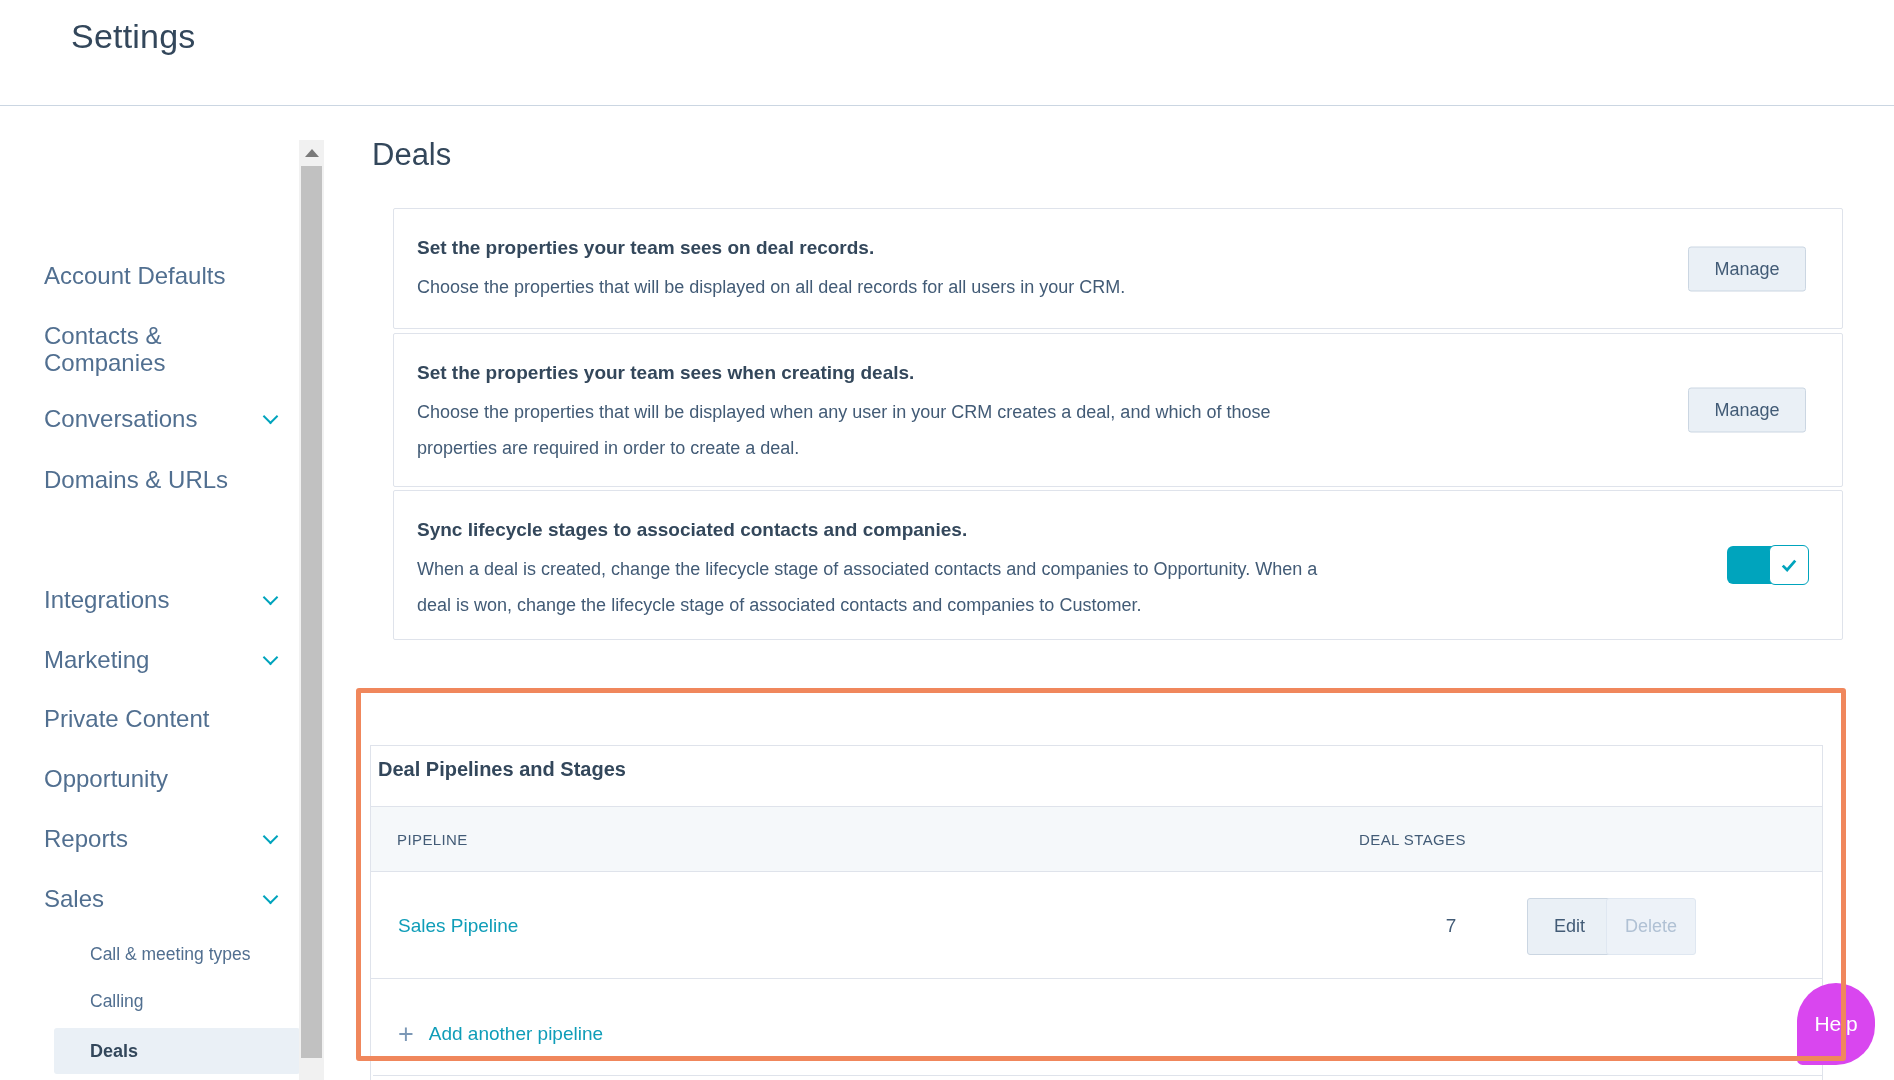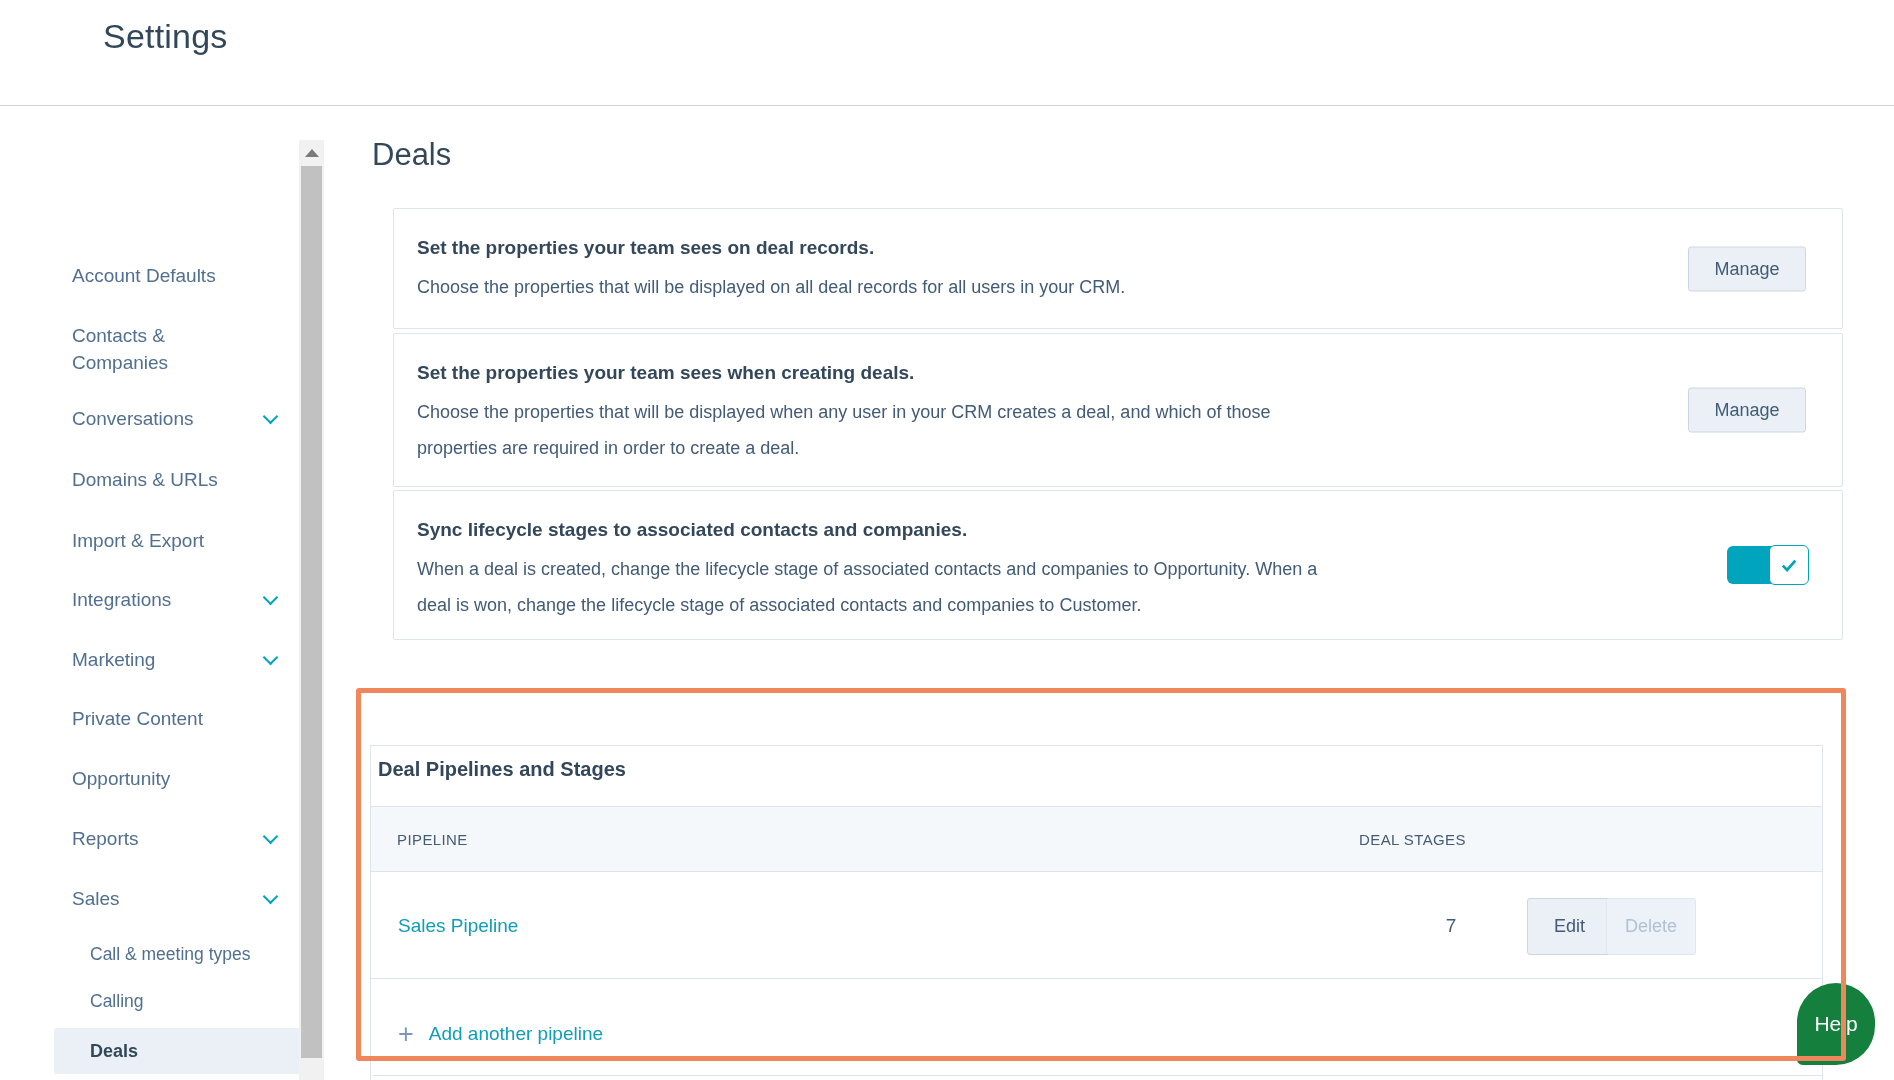--- a/index.html
+++ b/index.html
@@ -2,26 +2,26 @@
 <html><head>
 <meta charset="utf-8">
 <style>
   * { margin:0; padding:0; box-sizing:border-box; }
   html,body { background:#fff; }
   body { font-family:"Liberation Sans", sans-serif; color:#425b76; }
   #screen { position:relative; width:1894px; height:1080px; background:#fff; overflow:hidden; }
 
   
   .app-header { position:absolute; left:0; top:0; width:1894px; height:106px; background:#fff; border-bottom:1px solid #cbd6e2; }
-  .app-header h1 { position:absolute; left:71px; top:17px; font-size:34px; font-weight:400; color:#33475b; letter-spacing:.2px;margin-left:32px; }
+  .app-header h1 { position:absolute; left:71px; top:17px; font-size:34px; font-weight:400; color:#33475b; letter-spacing:.2px; }
 
   
   .sidebar { position:absolute; left:0; top:106px; width:300px; height:974px; background:#fff; }
-  .side-item { position:absolute; left:0; width:300px; height:40px; line-height:40px; padding-left:72px;
-               font-size:19px; color:#516f90; cursor:pointer; white-space:nowrap; }
+  .side-item { position:absolute; left:0; width:300px; height:40px; line-height:40px; padding-left:44px;
+               font-size:24px; color:#516f90; cursor:pointer; white-space:nowrap; }
   .side-item.two-line { height:54px; line-height:27px; white-space:normal; padding-right:60px; }
   .side-item.sub { height:36px; line-height:36px; padding-left:90px; font-size:17.5px; }
   .side-item.active { height:46px; line-height:46px; left:54px; width:246px; padding-left:36px;
                       background:#eaf0f6; border-radius:3px; color:#33475b; font-weight:700; font-size:18px; }
   .chev { position:absolute; right:24px; top:12px; width:11px; height:11px;
           border-right:2.5px solid #00a4bd; border-bottom:2.5px solid #00a4bd; transform:rotate(45deg); }
 
   
   .scrollbar { position:absolute; left:299px; top:140px; width:25px; height:940px; background:#f1f1f1; }
   .scroll-up { position:absolute; left:6px; top:9px; width:0; height:0;
@@ -72,21 +72,21 @@
   .add-text { font-size:19px; color:#0f9db8; }
 
   
   .next-card-line { position:absolute; left:373px; top:1075px; width:1450px; border-top:1px solid #dfe3eb; }
 
   
   .annotation-rect { position:absolute; left:356px; top:688px; width:1490px; height:373px;
                      border:5px solid #f0875c; border-radius:3px; z-index:60; pointer-events:none; }
 
   
-  .help-beacon { position:absolute; left:1797px; top:983px; width:78px; height:82px; background:#15803d;
+  .help-beacon { position:absolute; left:1797px; top:983px; width:78px; height:82px; background:#d946ef;
                  border-radius:42px 42px 42px 6px; z-index:40; cursor:pointer;
                  display:flex; align-items:center; justify-content:center; }
   .help-beacon span { color:#fff; font-size:21px; }
 </style>
 </head>
 <body>
 
 <div id="screen">
 
   <div class="app-header">
@@ -94,21 +94,20 @@
   </div>
 
   <div class="sidebar">
     <div class="side-item" style="top:150px">Account Defaults</div>
     <div class="side-item two-line" style="top:216px">Contacts &amp; Companies</div>
     <div class="side-item" style="top:293px">
       <span>Conversations</span>
       <span class="chev"></span>
     </div>
     <div class="side-item" style="top:354px">Domains &amp; URLs</div>
-    <div class="side-item" style="top:415px">Import &amp; Export</div>
     <div class="side-item" style="top:474px">
       <span>Integrations</span>
       <span class="chev"></span>
     </div>
     <div class="side-item" style="top:534px">
       <span>Marketing</span>
       <span class="chev"></span>
     </div>
     <div class="side-item" style="top:593px">Private Content</div>
     <div class="side-item" style="top:653px">Opportunity</div>

